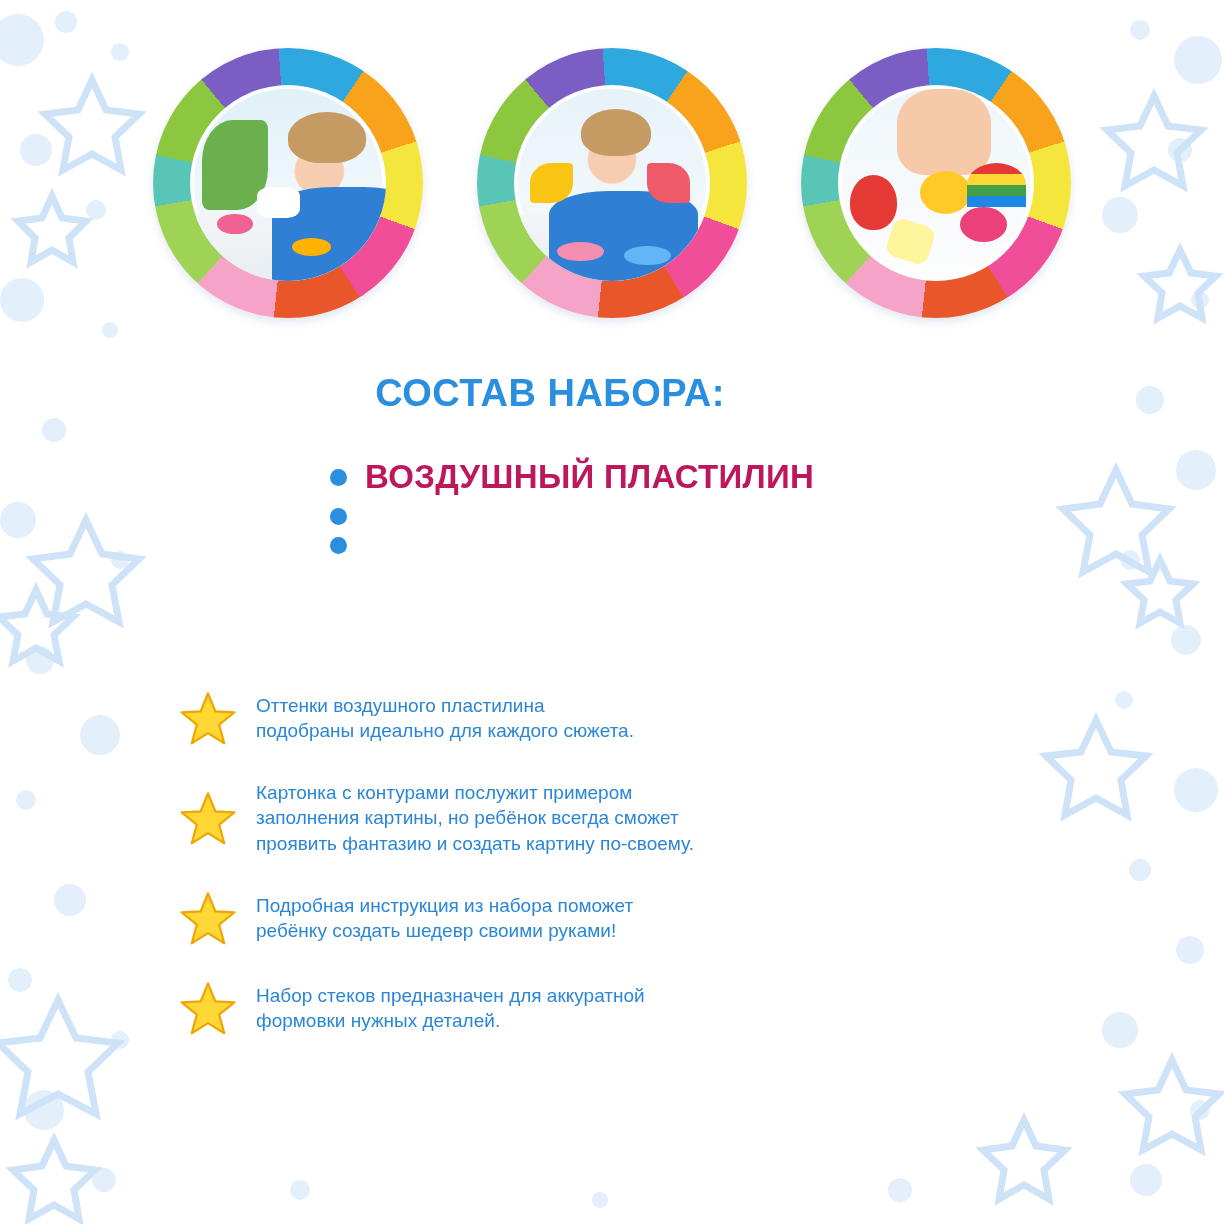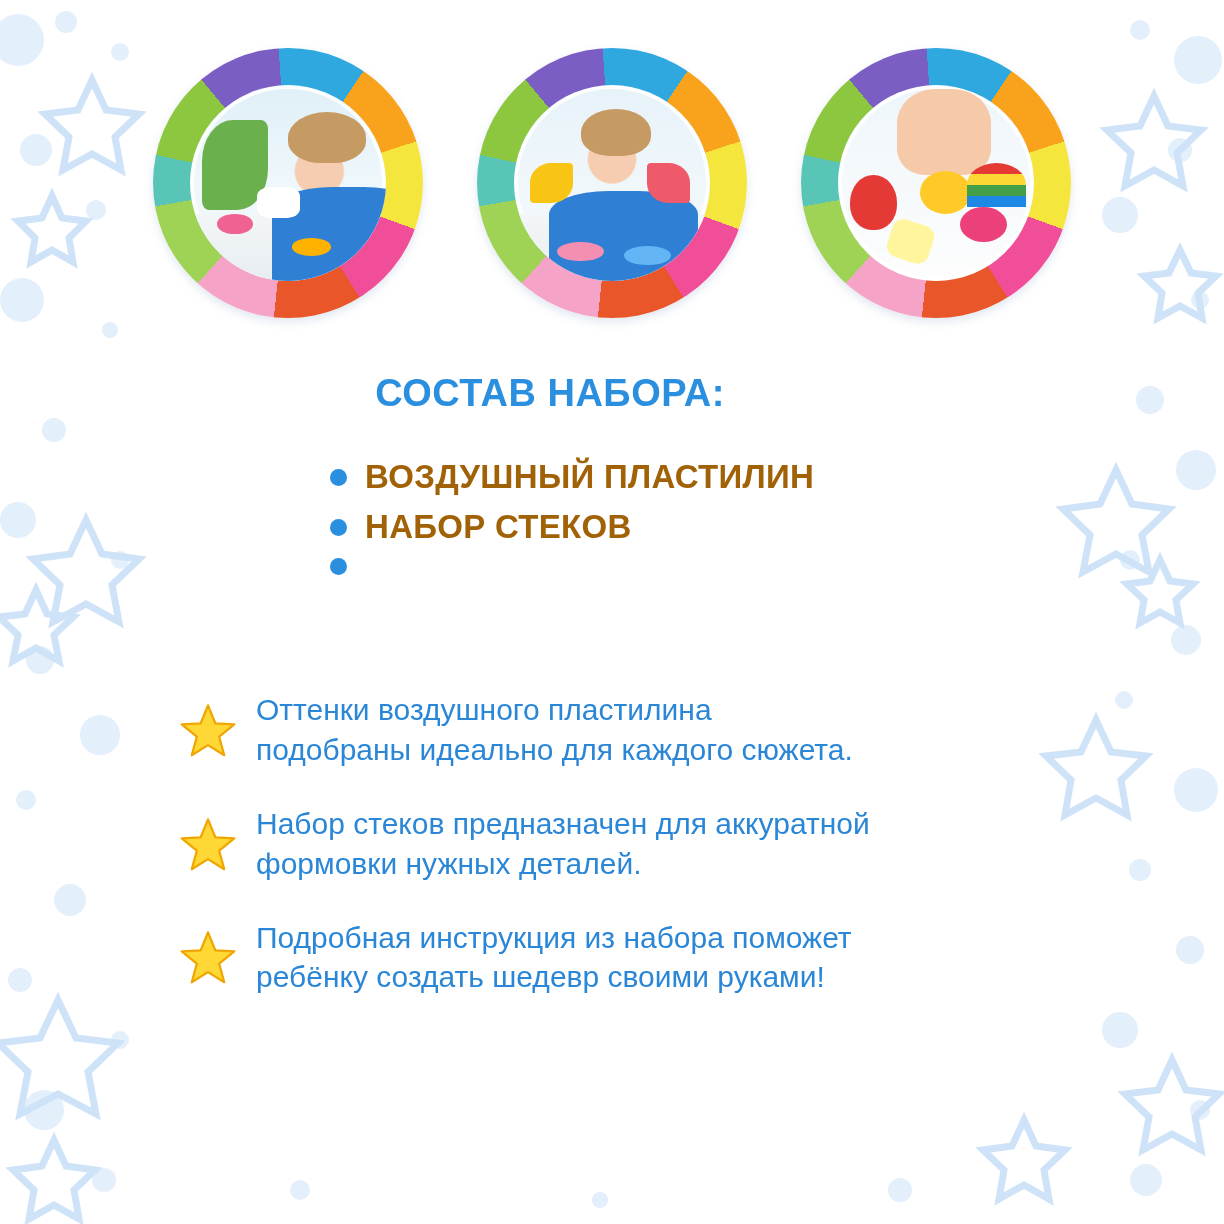--- a/index.html
+++ b/index.html
@@ -131,21 +131,21 @@
   .kit-dot {
     width: 17px;
     height: 17px;
     border-radius: 50%;
     background: #2b8fe0;
     flex: 0 0 auto;
   }
   .kit-label {
     font-size: 33px;
     font-weight: bold;
-    color: #a16207;
+    color: #be185d;
     letter-spacing: 0.3px;
     white-space: nowrap;
   }
 
   
   .notes {
     position: absolute;
     top: 690px;
     left: 180px;
     width: 900px;
@@ -156,21 +156,21 @@
     align-items: center;
     gap: 20px;
     margin-bottom: 34px;
   }
   .note-star {
     flex: 0 0 auto;
     width: 56px;
     height: 56px;
   }
   .note-text {
-    font-size: 30px;
+    font-size: 19px;
     line-height: 1.33;
     color: #2a86d6;
     white-space: pre-line;
   }
 </style>
 </head>
 <body>
 
 <div class="bg-deco">
   <svg width="1224" height="1224" viewBox="0 0 1224 1224">
@@ -270,47 +270,54 @@
 
 <div class="headline">СОСТАВ НАБОРА:</div>
 
 <div class="kit-list">
   <div class="kit-item">
     <span class="kit-dot"></span>
     <span class="kit-label">ВОЗДУШНЫЙ ПЛАСТИЛИН</span>
   </div>
   <div class="kit-item">
     <span class="kit-dot"></span>
-    <span class="kit-label">НАБОР СТЕКОВ</span>
   </div>
   <div class="kit-item">
     <span class="kit-dot"></span>
   </div>
 </div>
 
 <div class="notes">
 
   <div class="note">
     <svg class="note-star" viewBox="0 0 100 100">
       <path d="M50 6 L63 38 L97 40 L70 62 L79 95 L50 77 L21 95 L30 62 L3 40 L37 38 Z" fill="#ffd836" stroke="#f0a500" stroke-width="4" stroke-linejoin="round"></path>
     </svg>
     <div class="note-text">Оттенки воздушного пластилина
 подобраны идеально для каждого сюжета.</div>
   </div>
 
+  <div class="note">
+    <svg class="note-star" viewBox="0 0 100 100">
+      <path d="M50 6 L63 38 L97 40 L70 62 L79 95 L50 77 L21 95 L30 62 L3 40 L37 38 Z" fill="#ffd836" stroke="#f0a500" stroke-width="4" stroke-linejoin="round"></path>
+    </svg>
+    <div class="note-text">Картонка с контурами послужит примером
+заполнения картины, но ребёнок всегда сможет
+проявить фантазию и создать картину по-своему.</div>
+  </div>
+
+  <div class="note">
+    <svg class="note-star" viewBox="0 0 100 100">
+      <path d="M50 6 L63 38 L97 40 L70 62 L79 95 L50 77 L21 95 L30 62 L3 40 L37 38 Z" fill="#ffd836" stroke="#f0a500" stroke-width="4" stroke-linejoin="round"></path>
+    </svg>
+    <div class="note-text">Подробная инструкция из набора поможет
+ребёнку создать шедевр своими руками!</div>
+  </div>
 
   <div class="note">
     <svg class="note-star" viewBox="0 0 100 100">
       <path d="M50 6 L63 38 L97 40 L70 62 L79 95 L50 77 L21 95 L30 62 L3 40 L37 38 Z" fill="#ffd836" stroke="#f0a500" stroke-width="4" stroke-linejoin="round"></path>
     </svg>
     <div class="note-text">Набор стеков предназначен для аккуратной
 формовки нужных деталей.</div>
   </div>
 
-  <div class="note">
-    <svg class="note-star" viewBox="0 0 100 100">
-      <path d="M50 6 L63 38 L97 40 L70 62 L79 95 L50 77 L21 95 L30 62 L3 40 L37 38 Z" fill="#ffd836" stroke="#f0a500" stroke-width="4" stroke-linejoin="round"></path>
-    </svg>
-    <div class="note-text">Подробная инструкция из набора поможет
-ребёнку создать шедевр своими руками!</div>
-  </div>
-
 </div>
 
 </body></html>

